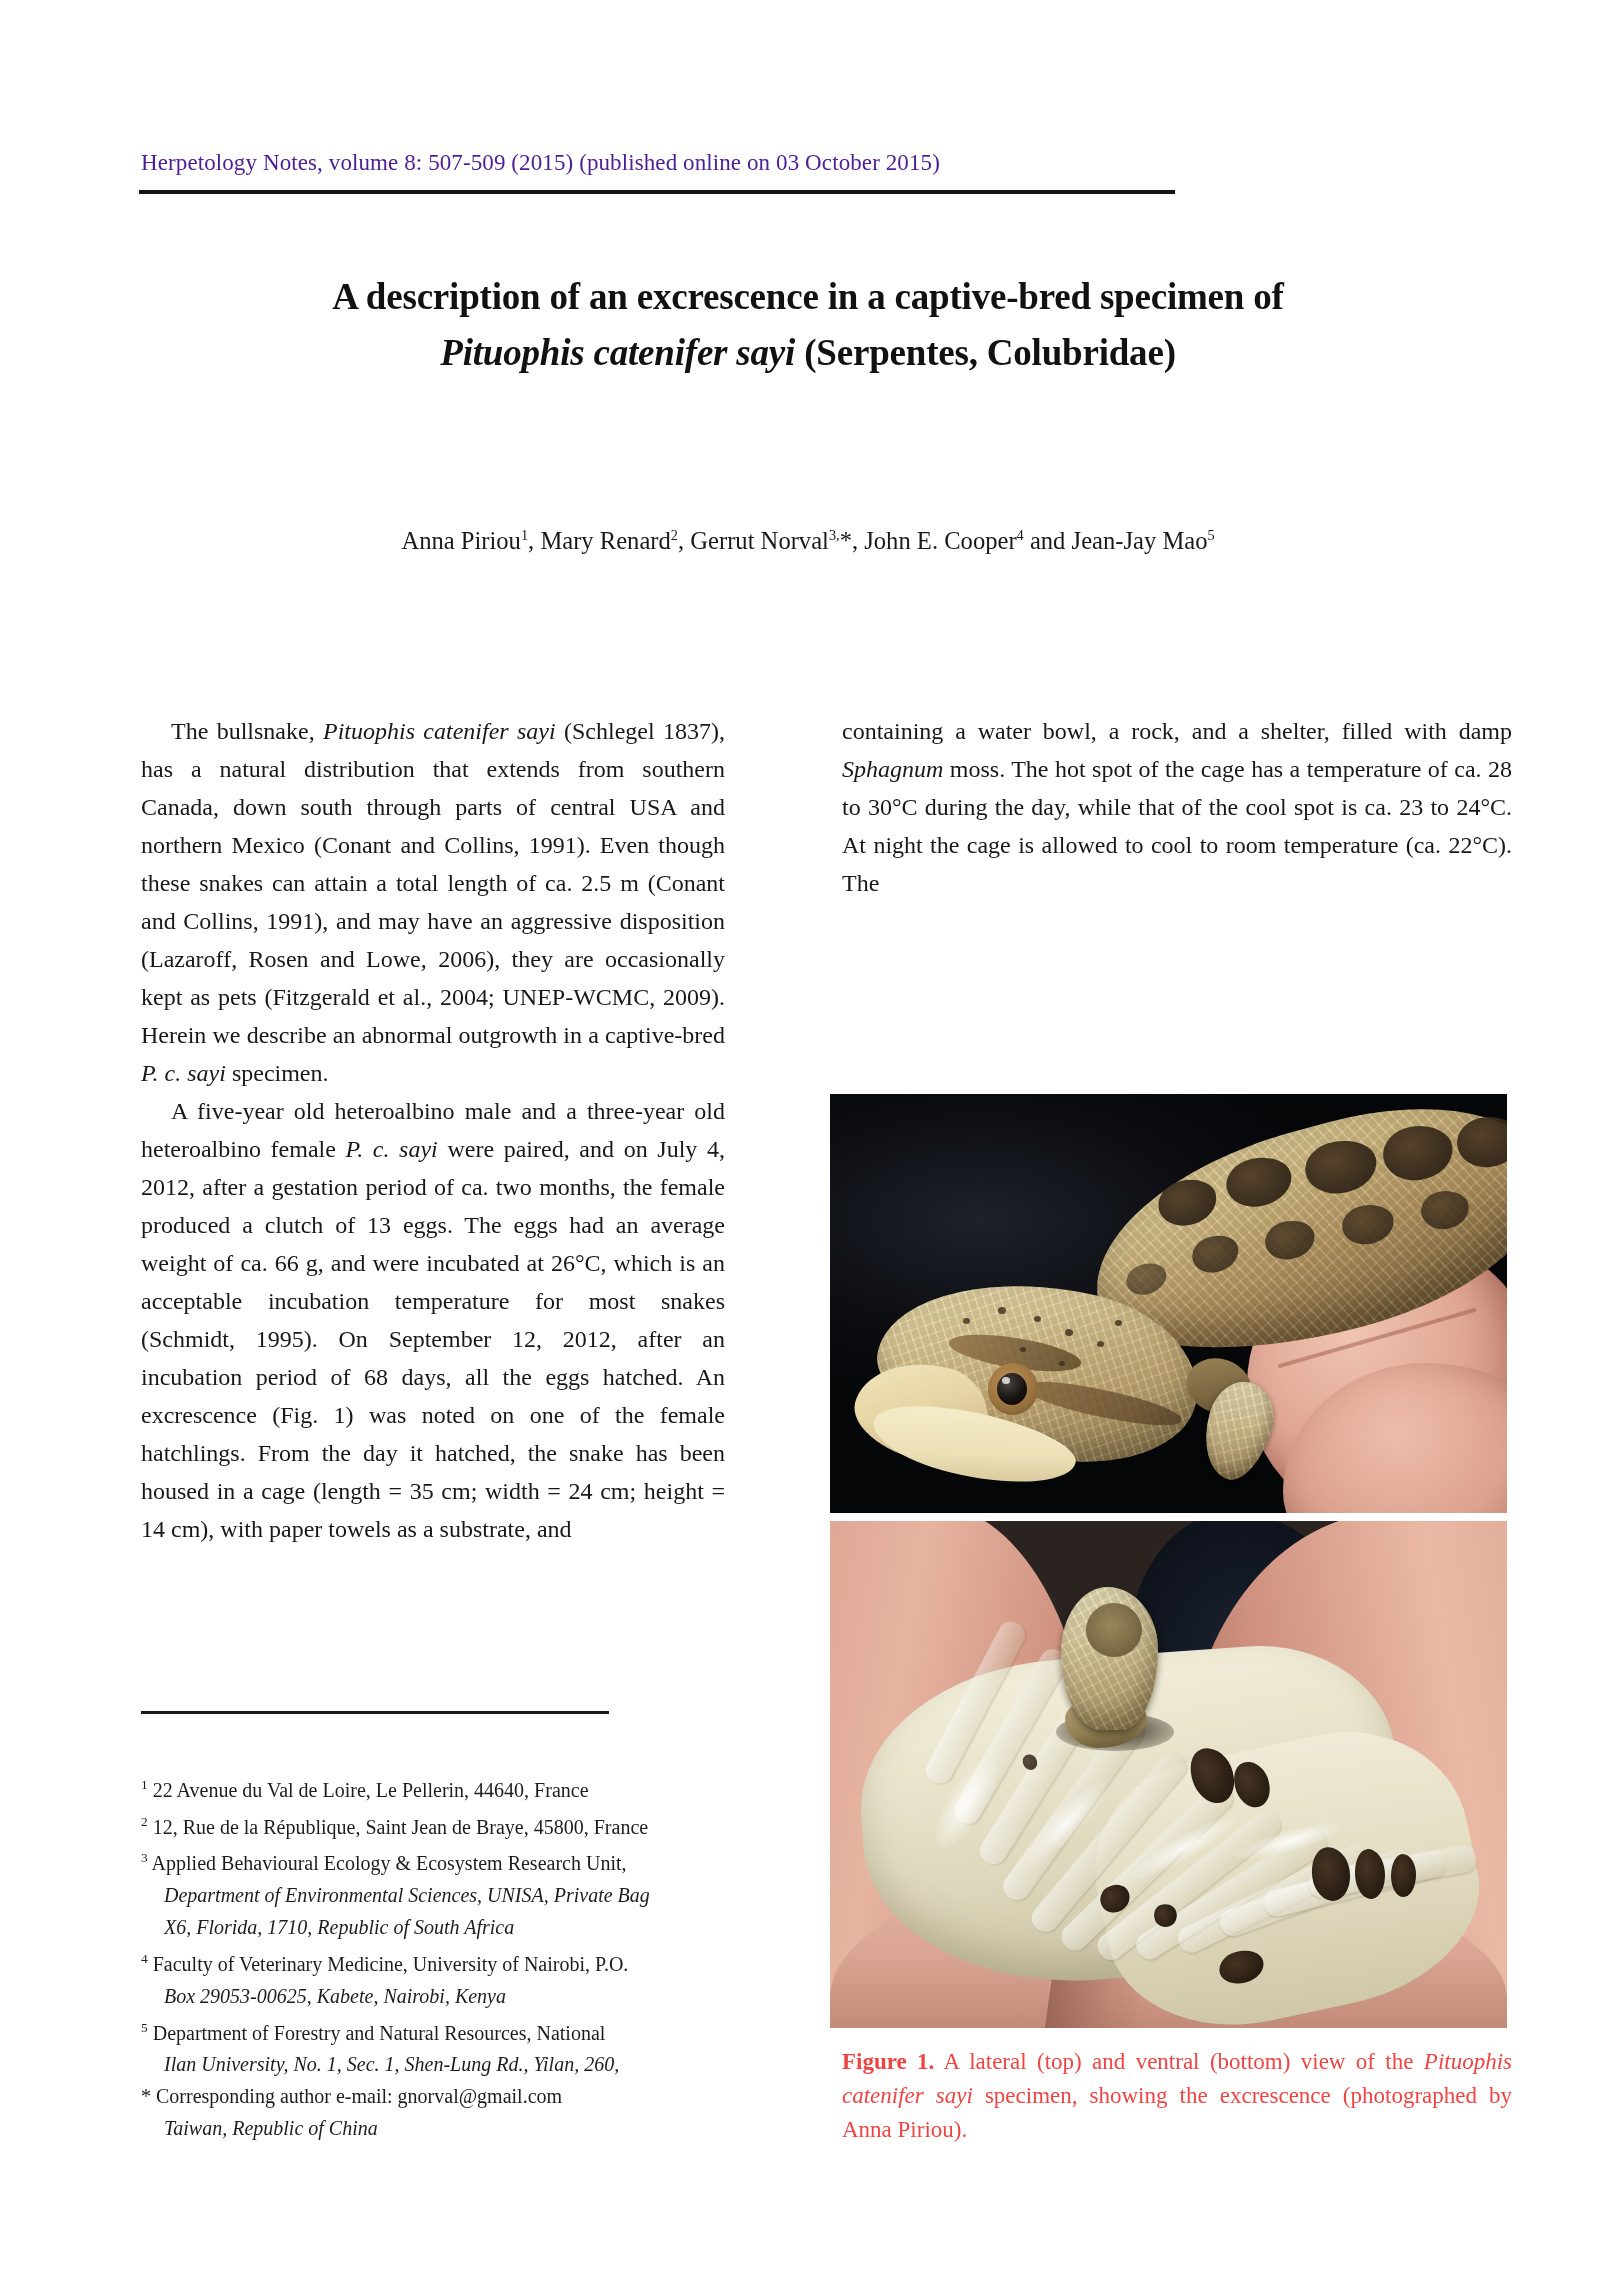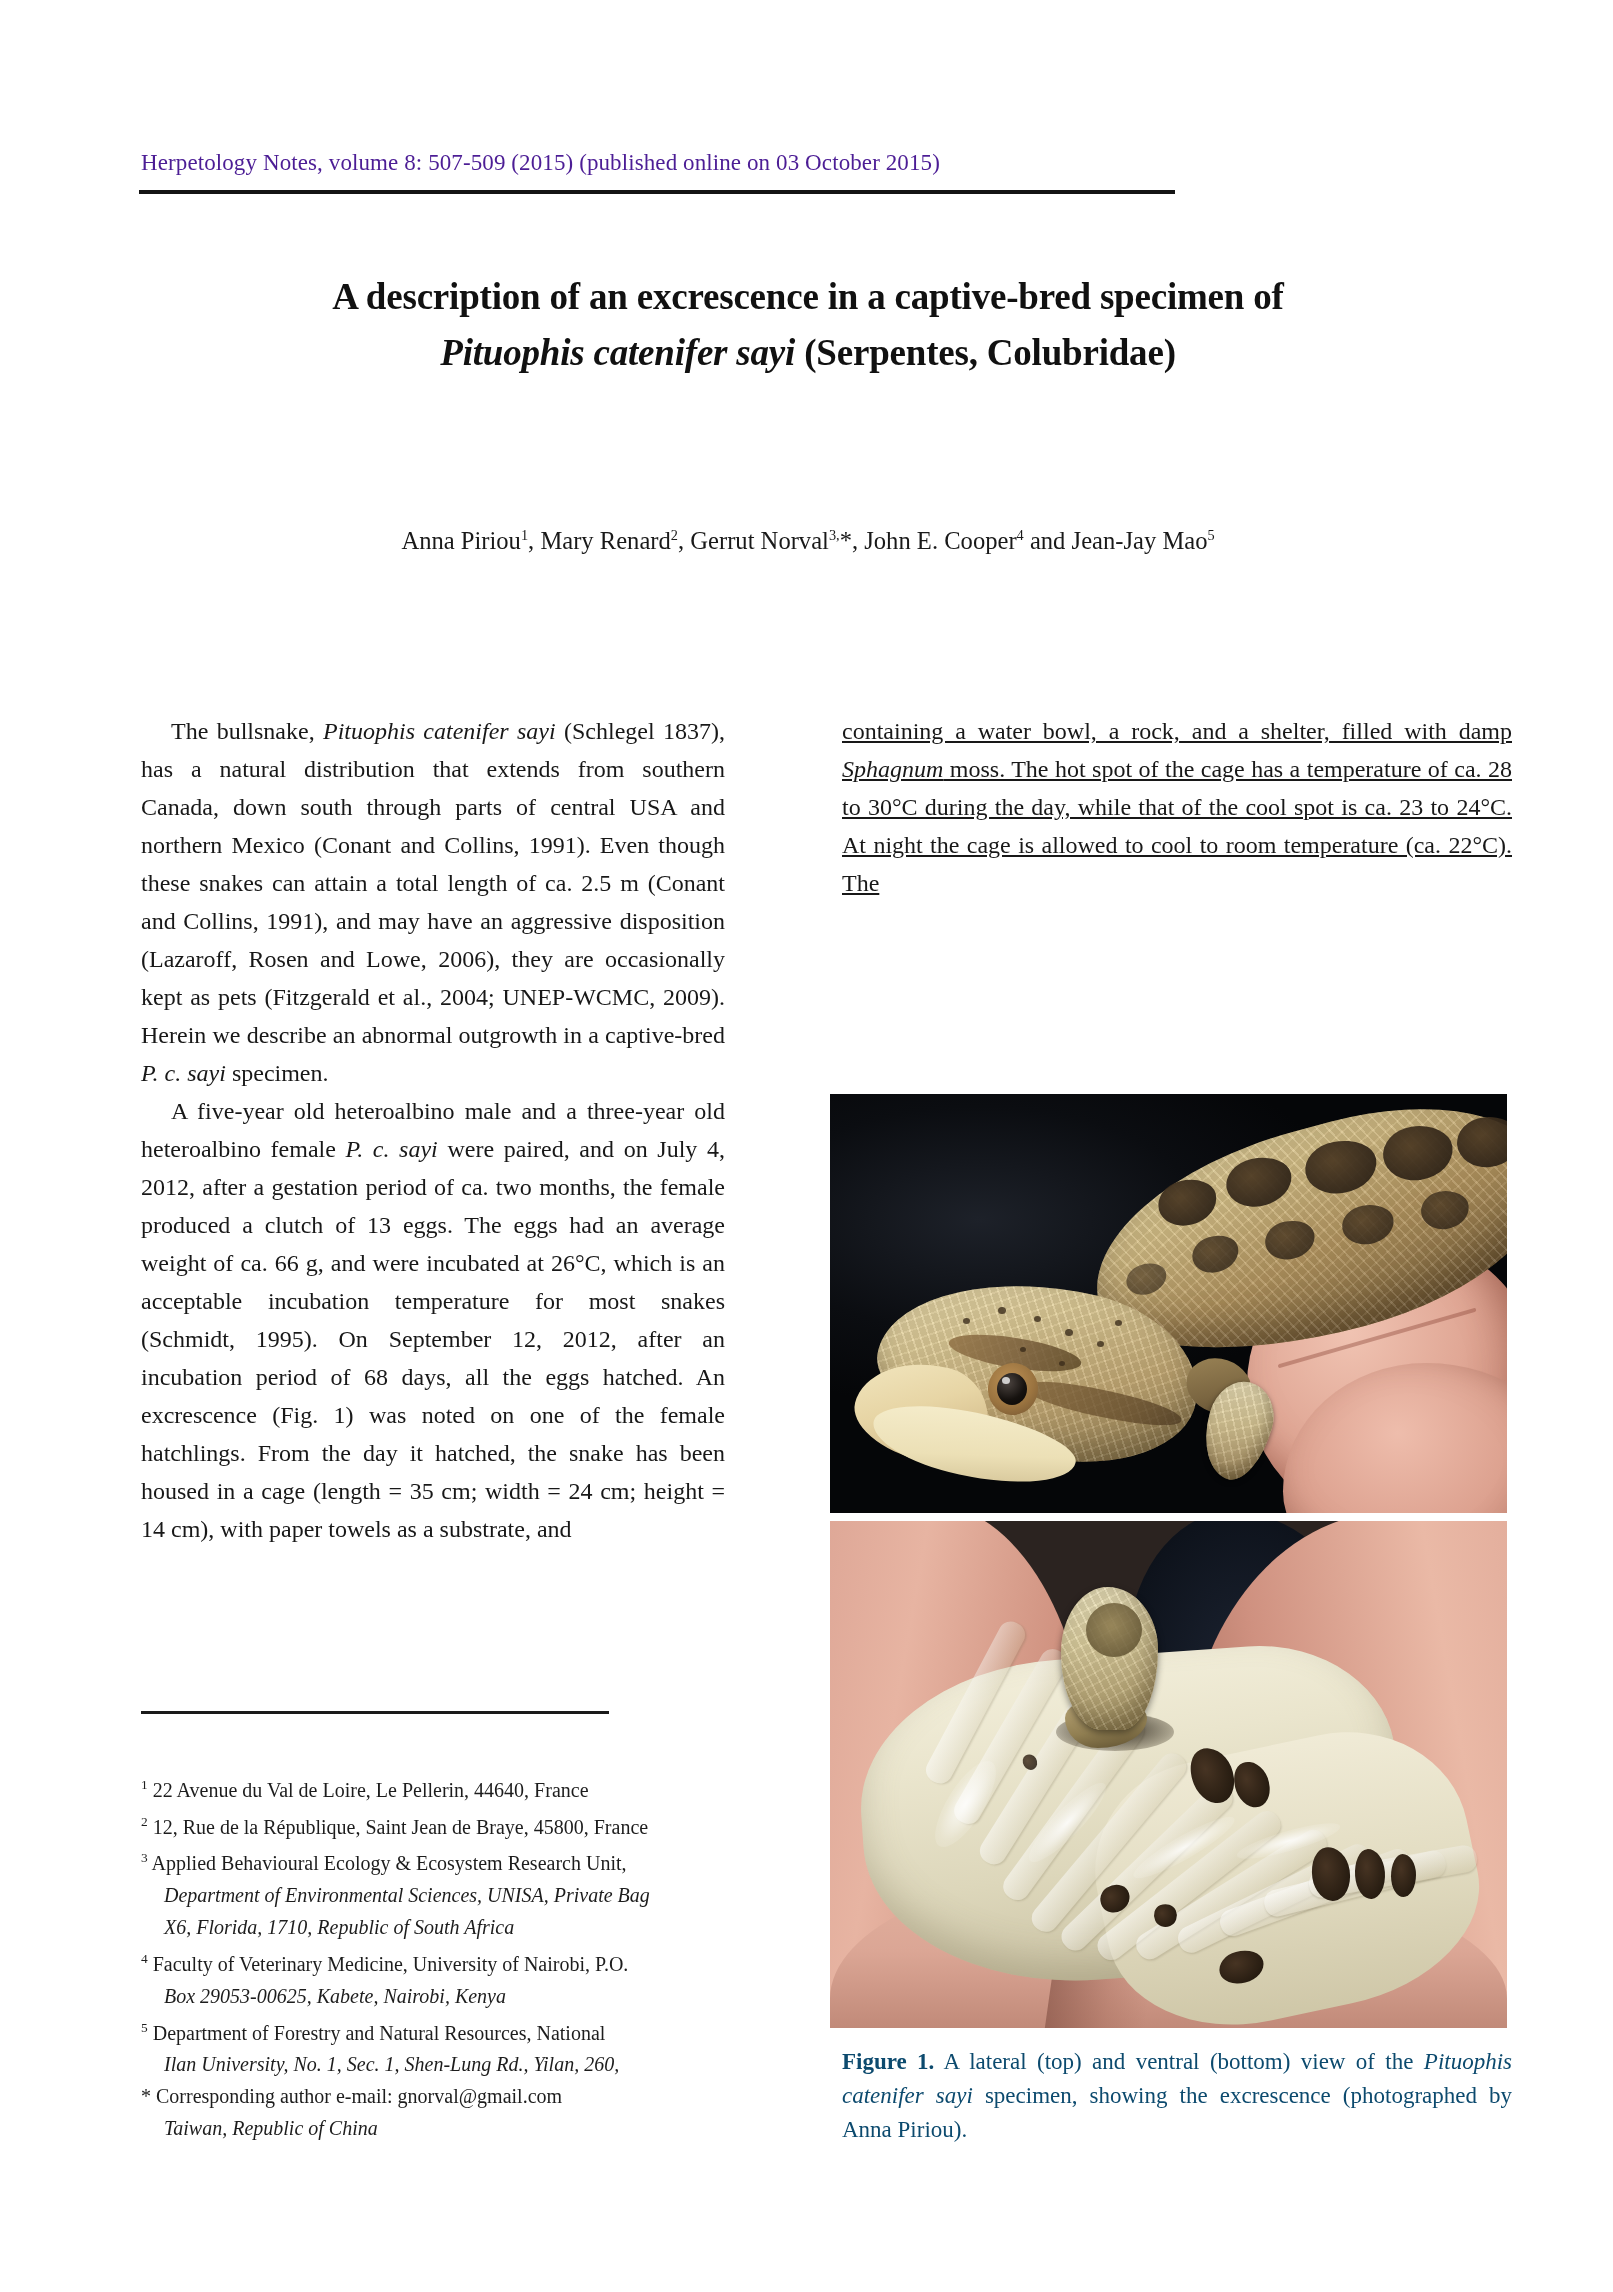--- a/index.html
+++ b/index.html
@@ -78,21 +78,21 @@
   .col {
     position: absolute;
     width: 584px;
     font-size: 24px;
     line-height: 38px;
     text-align: justify;
     color: #181818;
     hyphens: none;
   }
   .col-left  { left: 141px;  top: 712px; }
-  .col-right { left: 842px;  top: 712px; width: 670px; text-decoration: underline; }
+  .col-right { left: 842px;  top: 712px; width: 670px; }
 
   .col p { margin: 0; text-indent: 30px; }
   .col p.no-indent { text-indent: 0; }
   .it { font-style: italic; }
 
   
   .fn-rule {
     position: absolute;
     left: 141px;
     top: 1711px;
@@ -145,21 +145,21 @@
   .photo-bottom { height: 507px; }
 
   .caption {
     position: absolute;
     left: 842px;
     top: 2045px;
     width: 670px;
     font-size: 23px;
     line-height: 34px;
     text-align: justify;
-    color: #0c4a6e;
+    color: #ef4444;
     font-family: Liberation Serif, serif;
   }
   .caption b { font-weight: bold; }
 
   
   .p1-bg {
     position: absolute; inset: 0;
     background:
       radial-gradient(ellipse 55% 45% at 22% 30%, #1d2129 0%, #0b0d11 60%, #050608 100%),
       linear-gradient(160deg, #0a0c10 0%, #070809 55%, #0b0c0f 100%);

